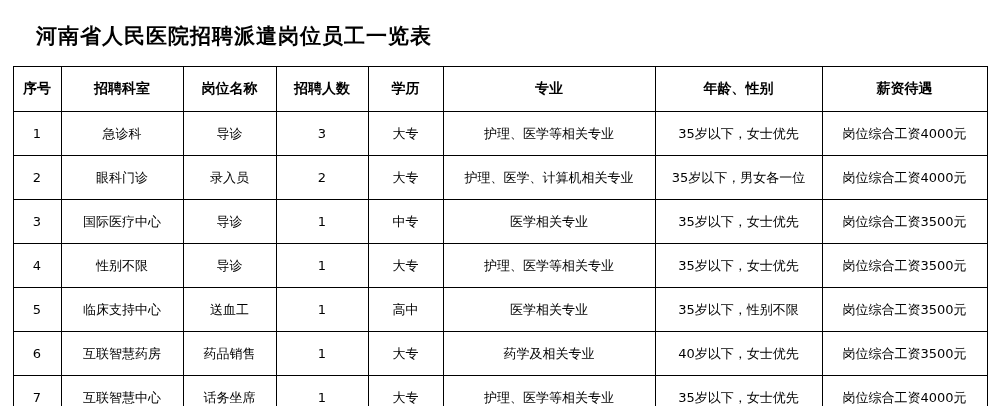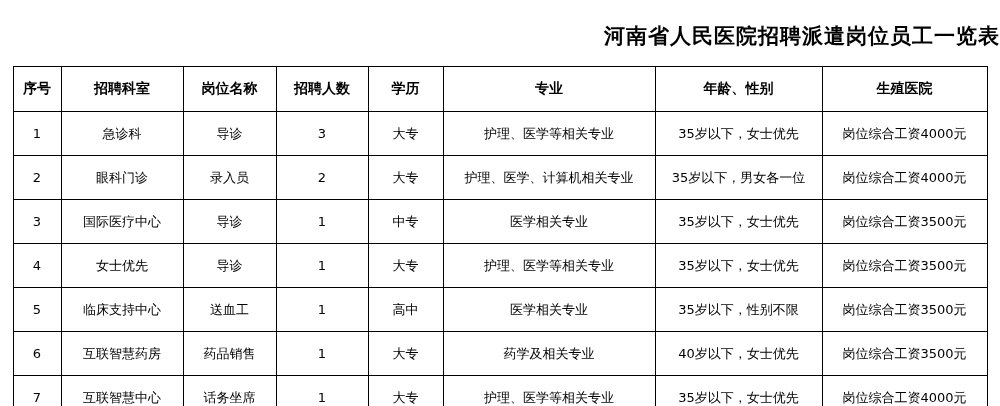--- a/index.html
+++ b/index.html
@@ -14,21 +14,21 @@
     color: #000000;
     overflow: hidden;
   }
   .page {
     width: 1000px;
     height: 406px;
     position: relative;
     box-sizing: border-box;
   }
   .doc-title {
-    text-align: right;
+    text-align: left;
     font-size: 21px;
     font-weight: bold;
     letter-spacing: 1px;
     padding-top: 22px;
     padding-bottom: 16px;
     font-family: Liberation Serif, serif;
     padding-left: 36px;
   }
   table.roster {
     border-collapse: collapse;
@@ -88,21 +88,21 @@
     </colgroup>
     <thead>
       <tr>
         <th>序号</th>
         <th>招聘科室</th>
         <th>岗位名称</th>
         <th>招聘人数</th>
         <th>学历</th>
         <th>专业</th>
         <th>年龄、性别</th>
-        <th>生殖医院</th>
+        <th>薪资待遇</th>
       </tr>
     </thead>
     <tbody>
       <tr>
         <td class="cell-idx">1</td>
         <td class="cell-dept">急诊科</td>
         <td class="cell-job">导诊</td>
         <td class="cell-count">3</td>
         <td class="cell-edu">大专</td>
         <td class="cell-major">护理、医学等相关专业</td>
@@ -124,21 +124,21 @@
         <td class="cell-dept">国际医疗中心</td>
         <td class="cell-job">导诊</td>
         <td class="cell-count">1</td>
         <td class="cell-edu">中专</td>
         <td class="cell-major">医学相关专业</td>
         <td class="cell-age">35岁以下，女士优先</td>
         <td class="cell-salary">岗位综合工资3500元</td>
       </tr>
       <tr>
         <td class="cell-idx">4</td>
-        <td class="cell-dept">女士优先</td>
+        <td class="cell-dept">性别不限</td>
         <td class="cell-job">导诊</td>
         <td class="cell-count">1</td>
         <td class="cell-edu">大专</td>
         <td class="cell-major">护理、医学等相关专业</td>
         <td class="cell-age">35岁以下，女士优先</td>
         <td class="cell-salary">岗位综合工资3500元</td>
       </tr>
       <tr>
         <td class="cell-idx">5</td>
         <td class="cell-dept">临床支持中心</td>

